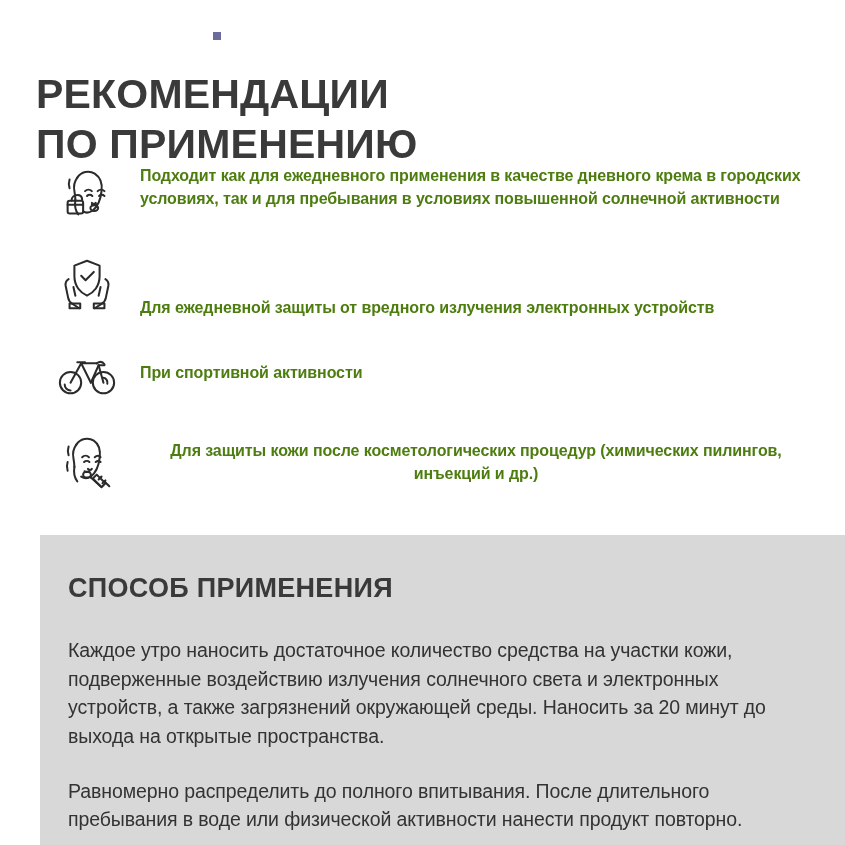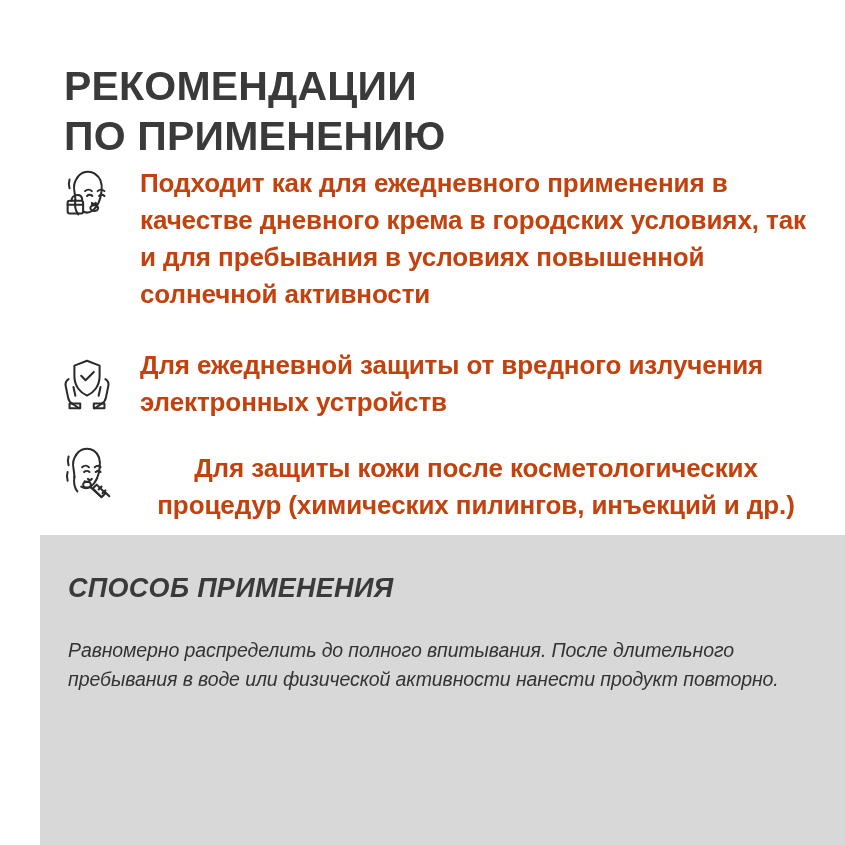--- a/index.html
+++ b/index.html
@@ -15,20 +15,21 @@
     position: relative;
   }
 
   
   .heading-block {
     position: absolute;
     left: 36px;
     top: 32px;
     display: flex;
     align-items: center;
+    flex-direction: column;
   }
   .accent-bar {
     width: 8px;
     background: #6b6b9e;
     flex: 0 0 8px;
     margin-right: 20px;
   }
   .page-title {
     font-size: 41px;
     font-weight: 700;
@@ -61,24 +62,24 @@
     align-items: center;
     justify-content: center;
   }
   .benefit-icon svg {
     width: 62px;
     height: 62px;
     display: block;
   }
   .benefit-text {
     flex: 1;
-    font-size: 26px;
+    font-size: 16px;
     font-weight: 700;
     line-height: 1.42;
-    color: #c2410c;
+    color: #4d7c0f;
     padding-top: 4px;
     padding-left: 18px;
     letter-spacing: -0.1px;
   }
 
   
   .benefit-row.r1 { margin-bottom: 20px; }
   .benefit-row.r1 .benefit-text { padding-top: 5px; }
   .benefit-row.r2 { margin-bottom: 18px; align-items: flex-end; }
   .benefit-row.r2 .benefit-text { padding-top: 14px; }
@@ -89,21 +90,20 @@
   
   .usage-panel {
     position: absolute;
     left: 40px;
     top: 535px;
     width: 805px;
     height: 310px;
     background: #d8d8d8;
     box-sizing: border-box;
     padding: 38px 30px 0 28px;
-    font-style: italic;
   }
   .usage-title {
     font-size: 27px;
     font-weight: 700;
     color: #3a3a3a;
     text-transform: uppercase;
     letter-spacing: 0.3px;
     margin: 0 0 32px 0;
     font-stretch: condensed;
   }
@@ -159,20 +159,38 @@
         <path d="M51 26c2.5 1.5 3.5 4 3 7l-2.5 12c-.5 3-2 5-4.5 6.5L40 56"></path>
         <path d="M18 34l2 9"></path>
         <path d="M46 34l-2 9"></path>
         <path d="M14 51h11v5H14z"></path>
         <path d="M39 51h11v5H39z"></path>
       </svg>
     </div>
     <div class="benefit-text">Для ежедневной защиты от вредного излучения электронных устройств</div>
   </div>
 
+  <div class="benefit-row r3">
+    <div class="benefit-icon">
+      <svg viewBox="0 0 64 64" fill="none" stroke="#2b2b2b" stroke-width="2.1" stroke-linecap="round" stroke-linejoin="round">
+        <circle cx="15" cy="42" r="11"></circle>
+        <circle cx="49" cy="42" r="11"></circle>
+        <path d="M15 42L26 22h16"></path>
+        <path d="M26 22l10 20"></path>
+        <path d="M36 42l8-18"></path>
+        <path d="M44 24h6"></path>
+        <path d="M49 42l-5-18"></path>
+        <path d="M22 21h8"></path>
+        <path d="M42 22c3-2 6-2 8 1"></path>
+        <path d="M9 44a6 6 0 006 6"></path>
+        <path d="M49 37a5 5 0 014 6"></path>
+      </svg>
+    </div>
+    <div class="benefit-text">При спортивной активности</div>
+  </div>
 
   <div class="benefit-row r4">
     <div class="benefit-icon">
       <svg viewBox="0 0 64 64" fill="none" stroke="#2b2b2b" stroke-width="2.1" stroke-linecap="round" stroke-linejoin="round">
         <path d="M21 13c4-6 12-8 18-4 6 4 7 11 6 18-1 9-4 15-9 19-3 2-7 2-10 0"></path>
         <path d="M21 13c-3 4-4 9-3 14 .5 3 1 6 1 9"></path>
         <path d="M19 36c-1 6 0 11 3 15"></path>
         <path d="M13 15c-1 3-1 6 0 9"></path>
         <path d="M12 31c-1 3-1 6 0 9"></path>
         <path d="M27 26c2-2 5-2 7 0"></path>
@@ -189,14 +207,15 @@
         <path d="M50 51l5 5"></path>
       </svg>
     </div>
     <div class="benefit-text">Для защиты кожи после косметологических процедур (химических пилингов, инъекций и др.)</div>
   </div>
 
 </div>
 
 <div class="usage-panel">
   <h2 class="usage-title">СПОСОБ ПРИМЕНЕНИЯ</h2>
+  <p class="usage-paragraph">Каждое утро наносить достаточное количество средства на участки кожи, подверженные воздействию излучения солнечного света и электронных устройств, а также загрязнений окружающей среды. Наносить за 20 минут до выхода на открытые пространства.</p>
   <p class="usage-paragraph">Равномерно распределить до полного впитывания. После длительного пребывания в воде или физической активности нанести продукт повторно.</p>
 </div>
 
 </body></html>

